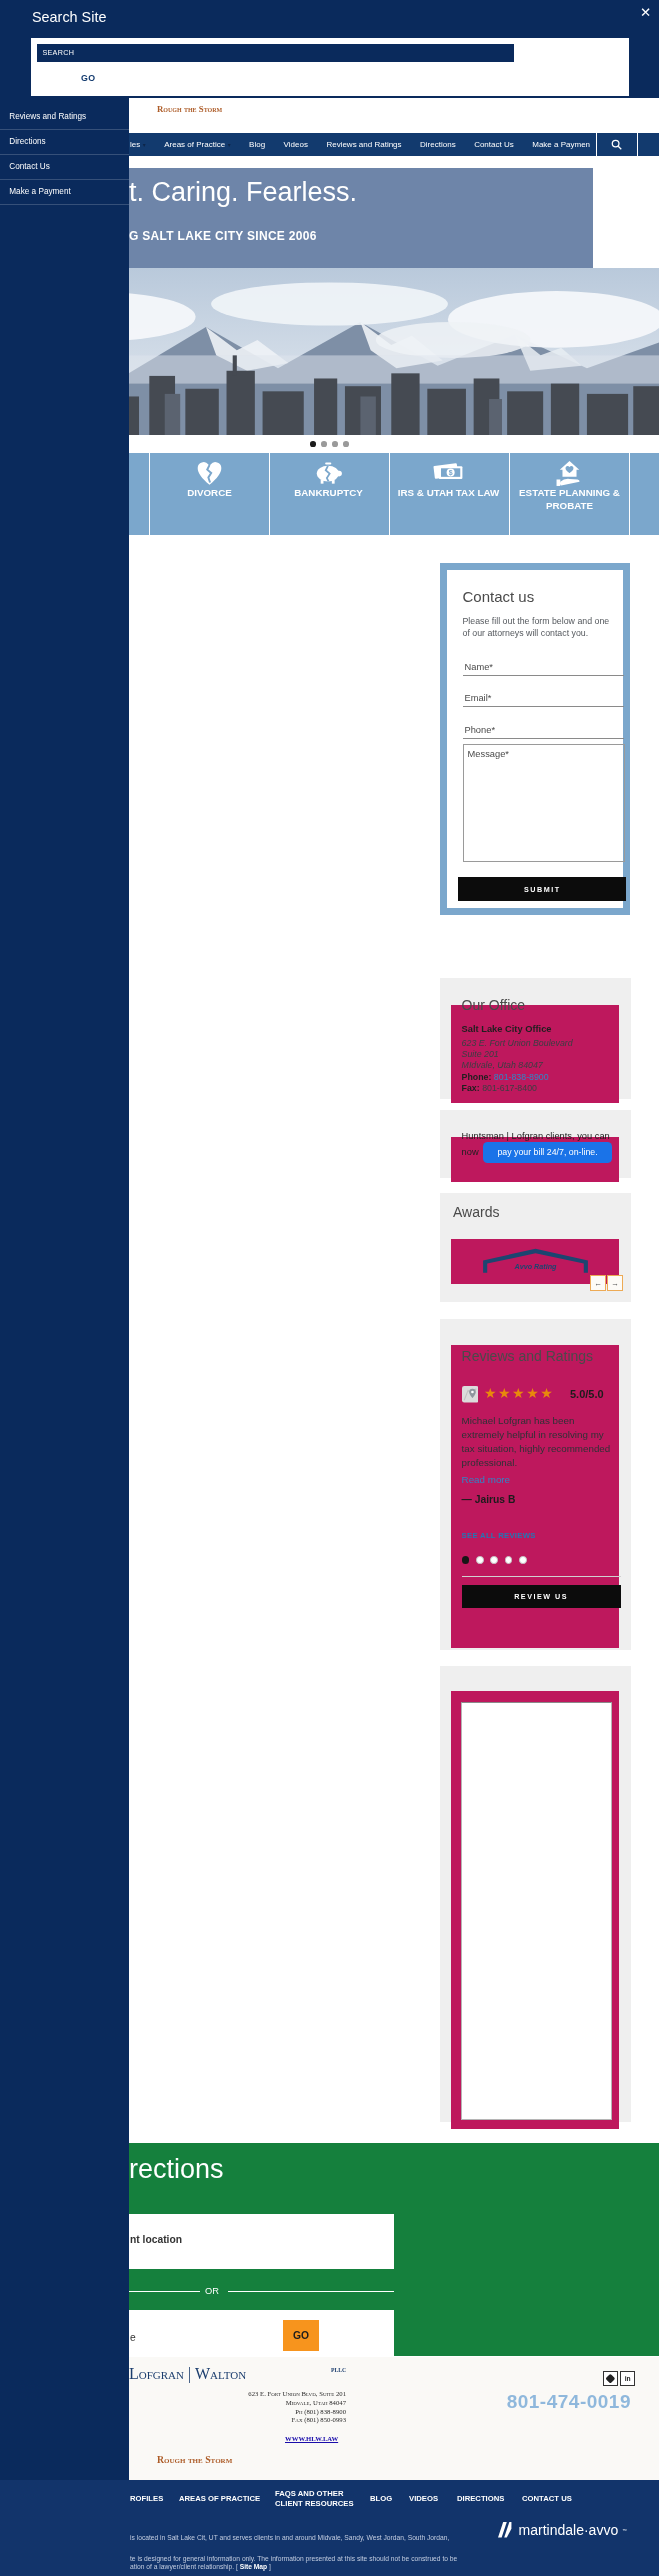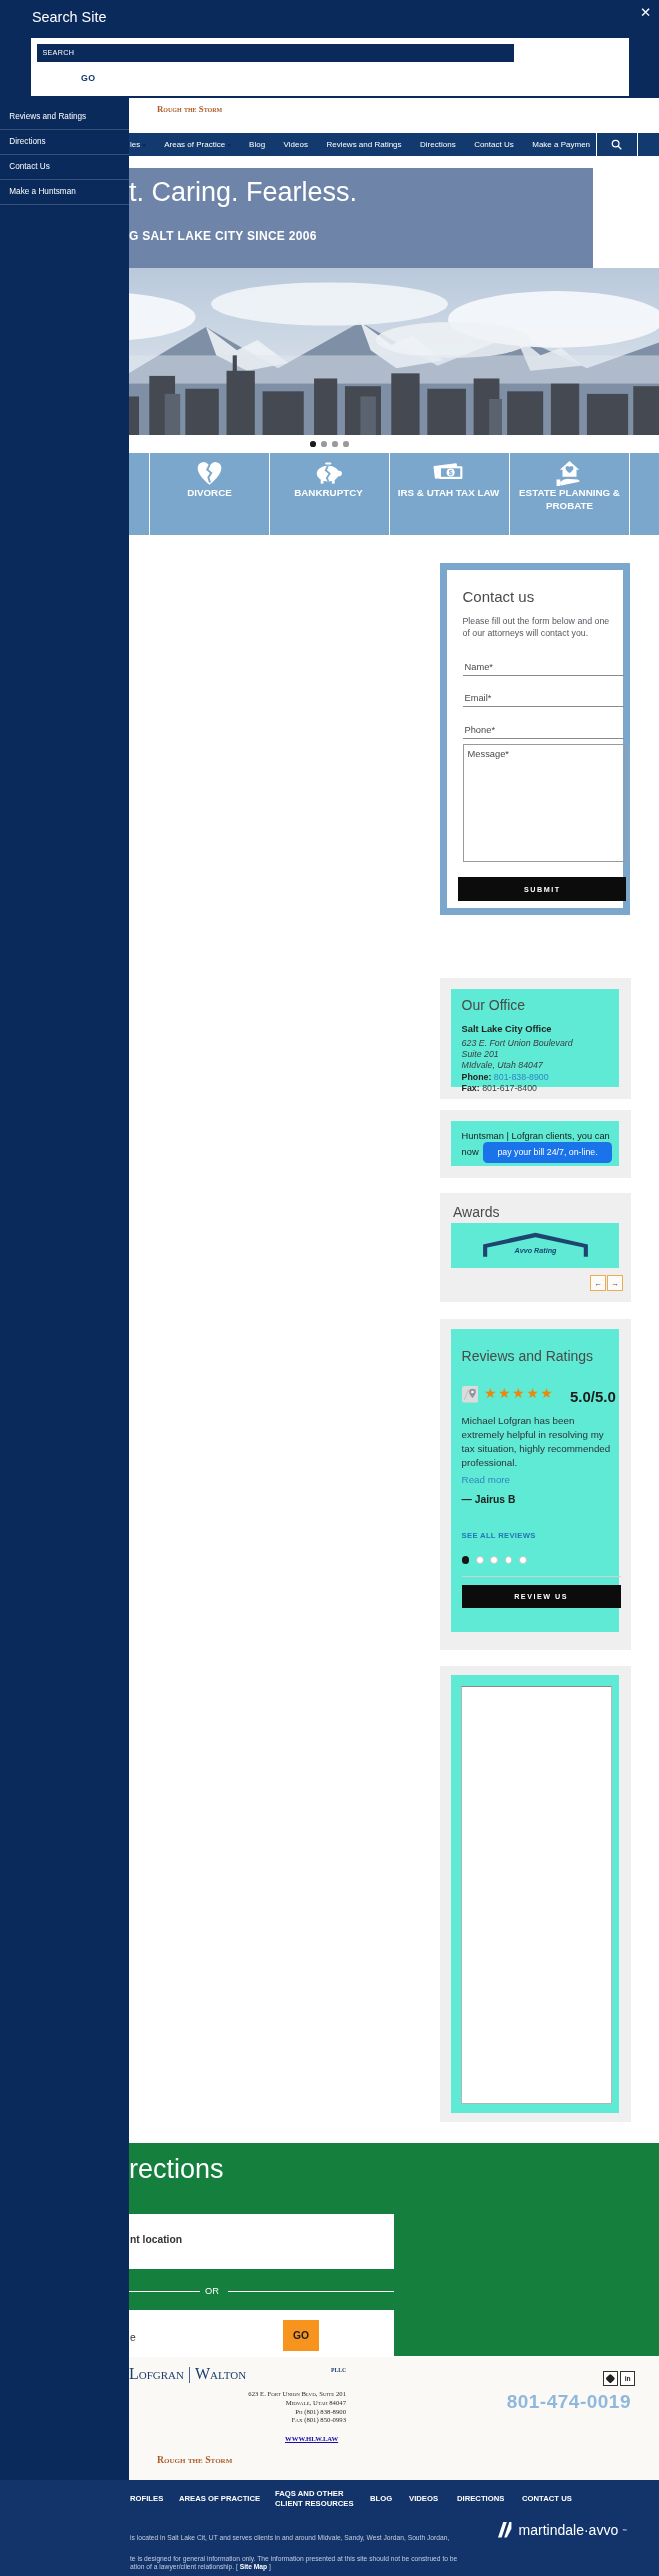--- a/index.html
+++ b/index.html
@@ -42,21 +42,21 @@
   #main-white{left:0;top:536px;width:659px;height:1607px;background:#fff;z-index:1;}
   .h1-line{position:absolute;left:129px;font-size:20.6px;font-weight:bold;color:#173f7c;white-space:nowrap;}
   .h2-line{position:absolute;left:129px;font-size:12px;font-weight:bold;color:#71a5d3;white-space:nowrap;}
   .h5-line{position:absolute;left:129px;font-size:12px;font-weight:bold;color:#173f7c;white-space:nowrap;}
   .art-line{position:absolute;left:129px;font-size:9.8px;color:#43474b;white-space:nowrap;}
   .a-link{color:#4a90d9;cursor:pointer;}
   .a-bold{font-weight:bold;color:#2b2f33;}
   .a-boldlink{font-weight:bold;color:#173f7c;cursor:pointer;}
   
   .panel{position:absolute;background:#efefef;}
-  .card-w{position:absolute;background:#5eead4;}
+  .card-w{position:absolute;background:#be185d;margin-top:16px;}
   .sb-head{font-weight:300;color:#4a4a4a;font-size:14px;}
   #form-box{left:440px;top:563px;width:176px;height:338px;border:7.2px solid #7ba7cc;background:#fff;z-index:2;}
   .fld{position:absolute;left:15.5px;width:161px;height:17.5px;border-bottom:0.5px solid #8a8a8a;}
   .fld input{border:0;outline:none;width:100%;height:100%;font-size:9.3px;color:#4a4a4a;background:transparent;}
   .fld input::placeholder,#msg-box textarea::placeholder{color:#4a4a4a;opacity:1;}
   #msg-box{position:absolute;left:15.5px;top:174px;width:160px;height:116px;border:0.5px solid #9a9a9a;}
   #msg-box textarea{border:0;outline:none;resize:none;width:96%;height:92%;font-size:9.3px;color:#4a4a4a;padding:4.1px;font-family:inherit;background:transparent;}
   .blk-btn{background:#0c0c0c;color:#fff;font-weight:bold;letter-spacing:1.5px;font-size:7.2px;display:flex;align-items:center;justify-content:center;cursor:pointer;}
   .it{font-style:italic;}
   
@@ -318,21 +318,21 @@
   <div class="panel" style="left:440px;top:1319px;width:191px;height:331px;z-index:2;">
     <div class="card-w" style="left:11.3px;top:10.3px;width:168px;height:303px;"></div>
     <div class="abs sb-head" style="left:21.6px;top:29px;">Reviews and Ratings</div>
     <svg class="abs" style="left:21.6px;top:67px;" width="16.5" height="16.5" viewBox="0 0 30 30">
       <rect width="30" height="30" rx="4" fill="#dcdcdc"></rect>
       <path d="M4,26 L11,8 L17,14 L26,5" stroke="#c2c2c2" stroke-width="2" fill="none"></path>
       <path d="M13,11 a6,6 0 1 1 12,0 c0,4.5-6,11-6,11 s-6-6.5-6-11 z" fill="#8f969e"></path>
         <circle cx="19" cy="11" r="2.4" fill="#fff"></circle>
     </svg>
     <div class="abs nowrap" style="left:44px;top:66px;font-size:14px;letter-spacing:1.5px;color:#e8890c;">★★★★★</div>
-    <div class="abs nowrap" style="left:130px;top:69px;font-size:15px;font-weight:bold;color:#1c1c1c;">5.0/5.0</div>
+    <div class="abs nowrap" style="left:130px;top:69px;font-size:11px;font-weight:bold;color:#1c1c1c;">5.0/5.0</div>
     <div class="abs" style="left:21.6px;top:95px;width:155px;font-size:9.8px;line-height:14px;color:#2e3236;">Michael Lofgran has been extremely helpful in resolving my tax situation, highly recommended professional.</div>
     <div class="abs nowrap" style="left:21.6px;top:155px;font-size:9.8px;color:#2f86c7;cursor:pointer;">Read more</div>
     <div class="abs nowrap" style="left:21.6px;top:175px;font-size:10.3px;font-weight:bold;color:#1c1c1c;">— Jairus B</div>
     <div class="abs nowrap" style="left:21.6px;top:212px;font-size:7.7px;font-weight:bold;letter-spacing:0.3px;color:#2377b5;cursor:pointer;">SEE ALL REVIEWS</div>
     <div class="abs" style="left:21.6px;top:237px;display:flex;gap:6.7px;">
       <span style="width:7.7px;height:7.7px;border-radius:50%;background:#161616;cursor:pointer;"></span>
       <span style="width:7.7px;height:7.7px;border-radius:50%;background:#fff;border:1px solid #c4c4c4;box-sizing:border-box;cursor:pointer;"></span>
       <span style="width:7.7px;height:7.7px;border-radius:50%;background:#fff;border:1px solid #c4c4c4;box-sizing:border-box;cursor:pointer;"></span>
       <span style="width:7.7px;height:7.7px;border-radius:50%;background:#fff;border:1px solid #c4c4c4;box-sizing:border-box;cursor:pointer;"></span>
       <span style="width:7.7px;height:7.7px;border-radius:50%;background:#fff;border:1px solid #c4c4c4;box-sizing:border-box;cursor:pointer;"></span>
@@ -402,21 +402,21 @@
     <div class="legal" style="top:75px;">te is designed for general information only. The information presented at this site should not be construed to be</div>
     <div class="legal" style="top:83px;"><span>ation of a lawyer/client relationship. [ </span><span class="bright">Site Map</span><span> ]</span></div>
 
   </div>
 
   <div class="abs" id="menu-panel">
     <div style="margin-top:7.2px;">
       <div class="menu-item">Reviews and Ratings</div>
       <div class="menu-item">Directions</div>
       <div class="menu-item">Contact Us</div>
-      <div class="menu-item">Make a Huntsman</div>
+      <div class="menu-item">Make a Payment</div>
     </div>
   </div>
 
   <div class="abs" id="search-overlay">
     <h1 class="abs" style="left:32px;top:9.3px;">Search Site</h1>
     <div class="abs" id="search-box" style="left:31px;top:38px;width:598px;height:58px;">
       <input id="search-input" class="abs" style="left: 6.2px; top: 5.7px;" placeholder="SEARCH">
       <div class="abs go-link" style="left:50px;top:35px;">GO</div>
     </div>
     <div class="abs" id="close-x" style="left:640px;top:5.2px;">✕</div>

